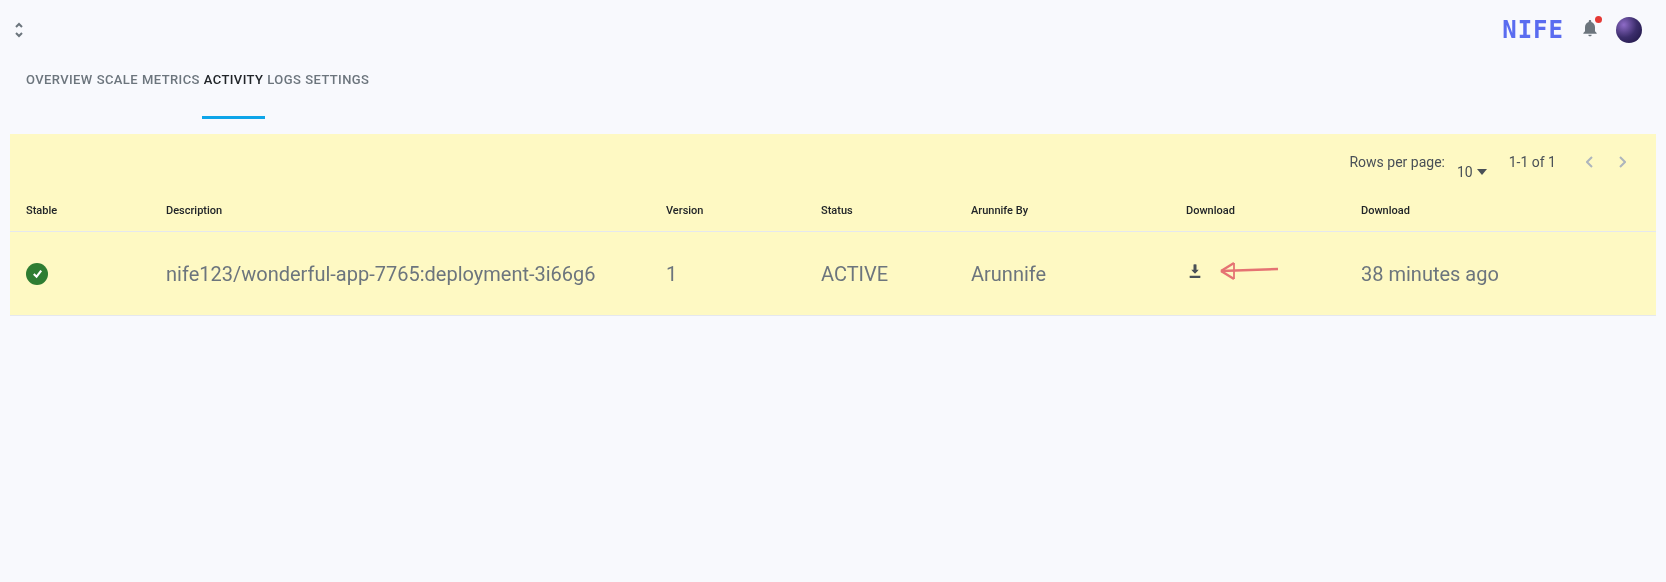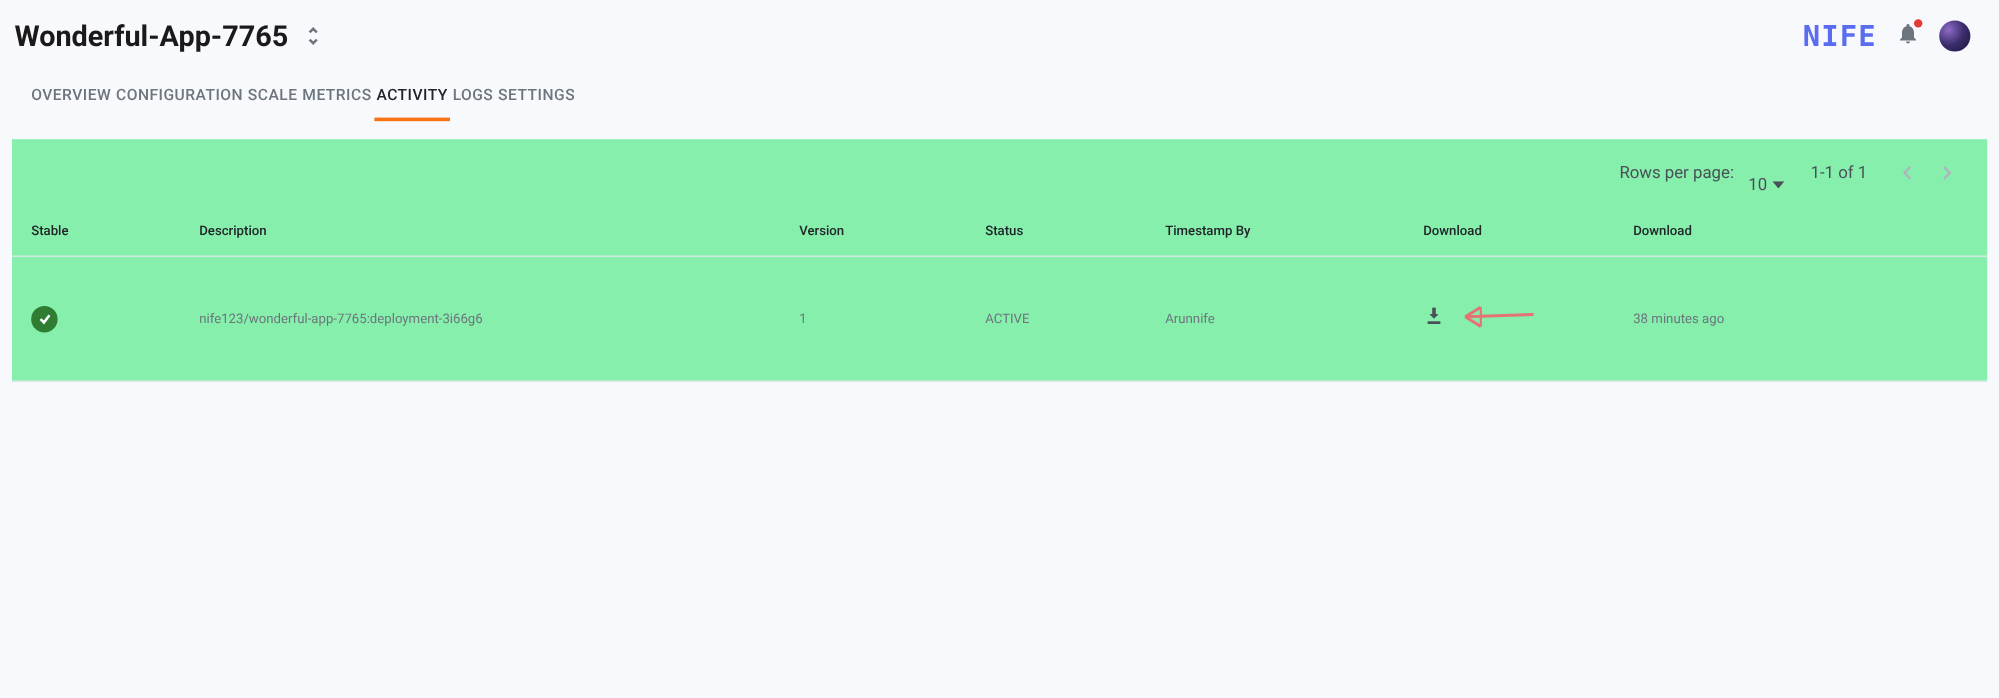--- a/index.html
+++ b/index.html
@@ -77,26 +77,26 @@
       font-size: 13px;
       font-weight: 500;
       color: #6c757d;
       letter-spacing: 0.4px;
       padding: 8px 2px 14px 2px;
       cursor: pointer;
       text-transform: uppercase;
     }
     .tab.active {
       color: #212529;
-      border-bottom: 3px solid #f97316;
-      padding-bottom: 11px;
+      border-bottom: 3px solid #0ea5e9;
+      padding-bottom: 29px;
     }
     .table-container {
       margin: 14px 10px 0 10px;
-      background: #86efac;
+      background: #fef9c3;
     }
     .pagination-row {
       display: flex;
       justify-content: flex-end;
       align-items: center;
       gap: 22px;
       padding: 10px 22px;
       font-size: 14px;
       color: #495057;
     }
@@ -132,23 +132,23 @@
     }
     .data-table th {
       text-align: left;
       font-weight: 500;
       font-size: 11px;
       color: #212529;
       padding: 14px 16px;
       border-bottom: 1px solid #e5e8ee;
     }
     .data-table td {
-      font-size: 11px;
-      color: #6c757d;
-      padding: 38px 16px;
+      font-size: 20px;
+      color: #6c757d;
+      padding: 27px 16px;
       border-bottom: 1px solid #e5e8ee;
     }
     .stable-cell { padding-left: 24px; }
     .check-badge {
       width: 22px;
       height: 22px;
       border-radius: 50%;
       background: #2e7d32;
       display: flex;
       align-items: center;
@@ -172,21 +172,20 @@
     .col-status { width: 150px; }
     .col-completed { width: 215px; }
     .col-download { width: 175px; }
     .col-timestamp { width: auto; }
   </style>
 </head>
 <body>
 
 <div class="header">
   <div class="title-group">
-    <h1 class="page-title">Wonderful-App-7765</h1>
     <div class="updown-icon">
       <svg width="14" height="18" viewBox="0 0 14 18" fill="none" stroke="currentColor" stroke-width="2">
         <path d="M4 6 L7 3 L10 6"></path>
         <path d="M4 12 L7 15 L10 12"></path>
       </svg>
     </div>
   </div>
   <div class="header-right">
     <div class="logo-text">NIFE</div>
     <div class="bell-wrap">
@@ -194,21 +193,20 @@
         <path d="M12 22c1.1 0 2-.9 2-2h-4c0 1.1.9 2 2 2zm6-6v-5c0-3.07-1.64-5.64-4.5-6.32V4c0-.83-.67-1.5-1.5-1.5s-1.5.67-1.5 1.5v.68C7.63 5.36 6 7.92 6 11v5l-2 2v1h16v-1l-2-2z"></path>
       </svg>
       <span class="bell-dot"></span>
     </div>
     <div class="avatar"></div>
   </div>
 </div>
 
 <div class="tabs">
   <div class="tab">OVERVIEW</div>
-  <div class="tab">CONFIGURATION</div>
   <div class="tab">SCALE</div>
   <div class="tab">METRICS</div>
   <div class="tab active">ACTIVITY</div>
   <div class="tab">LOGS</div>
   <div class="tab">SETTINGS</div>
 </div>
 
 <div class="table-container">
   <div class="pagination-row">
     <div class="rows-per-page">
@@ -235,21 +233,21 @@
     </div>
   </div>
 
   <table class="data-table">
     <thead>
       <tr>
         <th class="col-stable stable-cell">Stable</th>
         <th class="col-desc">Description</th>
         <th class="col-version">Version</th>
         <th class="col-status">Status</th>
-        <th class="col-completed">Timestamp By</th>
+        <th class="col-completed">Arunnife By</th>
         <th class="col-download">Download</th>
         <th class="col-timestamp">Download</th>
       </tr>
     </thead>
     <tbody>
       <tr>
         <td class="stable-cell">
           <div class="check-badge">
             <svg width="13" height="13" viewBox="0 0 14 14" fill="none" stroke="#fff" stroke-width="2.3">
                 <path d="M3 7.5 L6 10.5 L11 4"></path>

